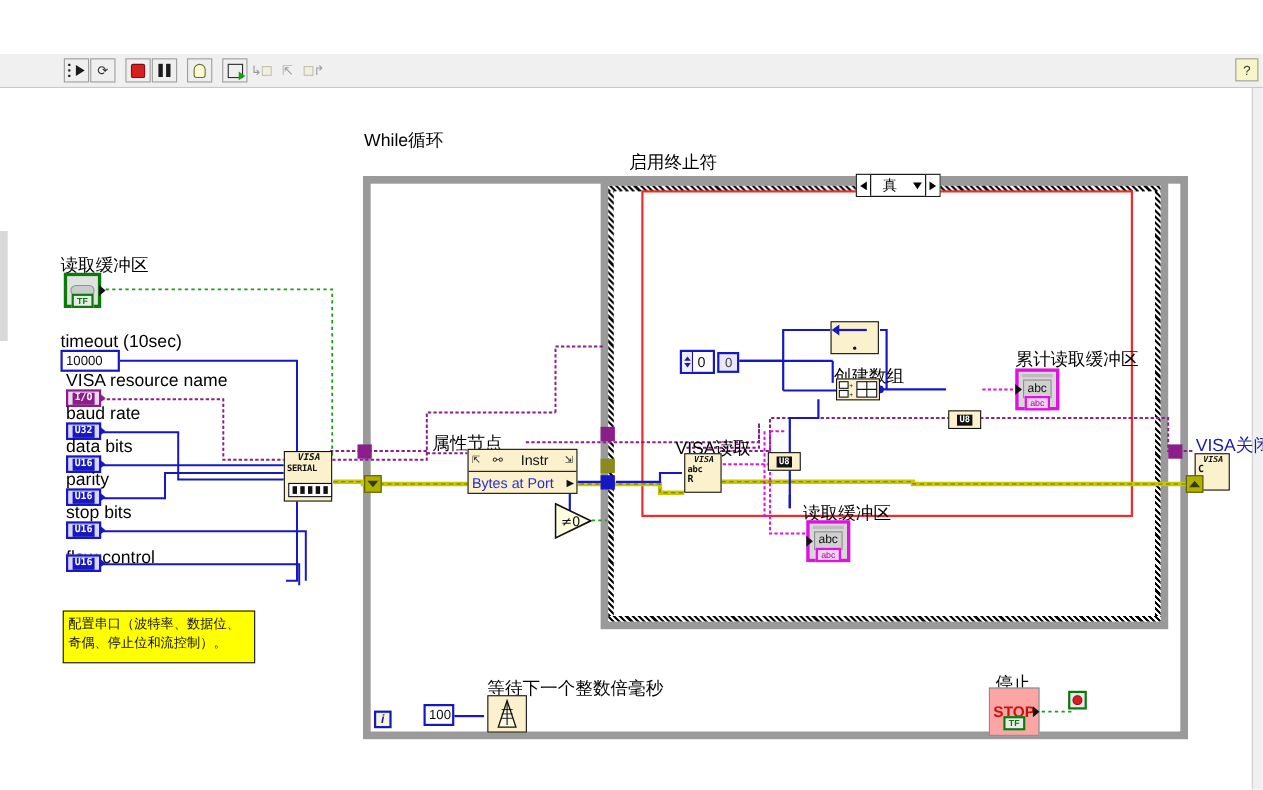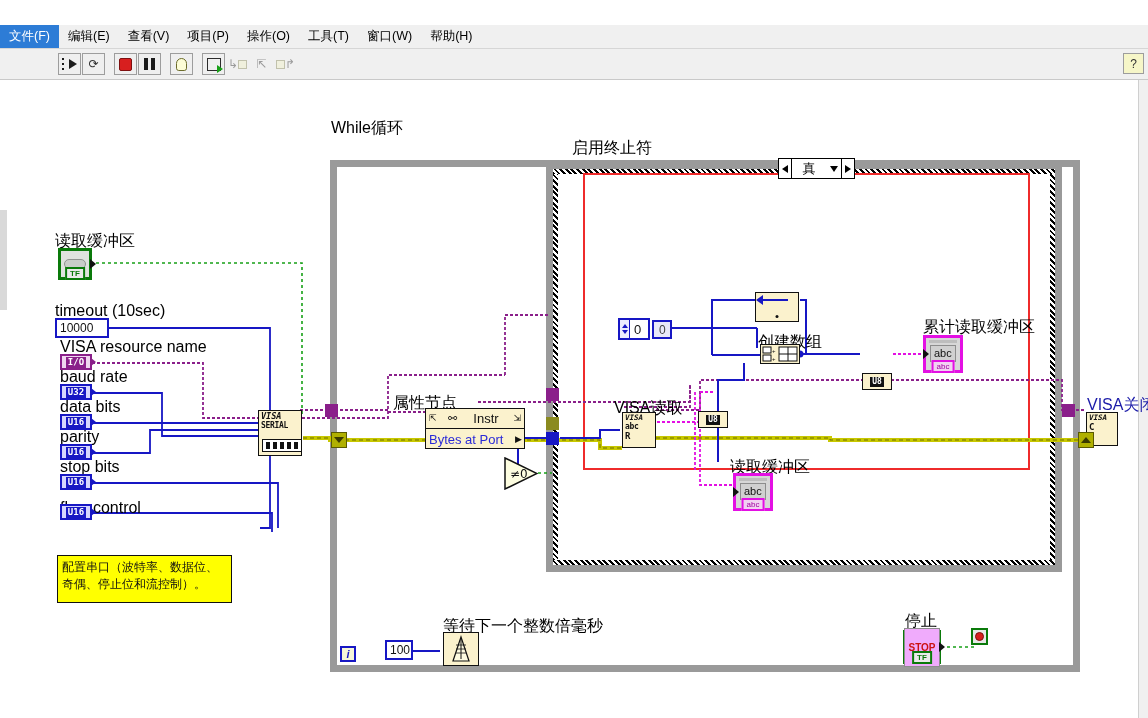--- a/index.html
+++ b/index.html
@@ -209,21 +209,21 @@
   .strind::before {
     content:""; position:absolute; left:-3px; top:50%; transform:translateY(-50%);
     width:0;height:0;border-left:6px solid #111;border-top:5px solid transparent;border-bottom:5px solid transparent;
   }
 
   
   .visanode {
     position:absolute; background:#fbf2cd; border:1.5px solid #111;
     font-family:"DejaVu Sans Mono", monospace;
   }
-  .visanode .vtxt { font-size:8.5px; font-weight:bold; color:#111; font-style:italic; padding-left:2px;}
+  .visanode .vtxt { font-size:8.5px; font-weight:bold; color:#111; font-style:italic; padding-left:2px;text-align:center;}
   .visanode .vtxt2 { font-size:8px; font-weight:bold; color:#111; padding-left:2px; letter-spacing:-.3px;}
 
   .serialgfx {
     position:absolute; left:3px; bottom:3px; width:40px; height:13px;
     background:#fff; border:1.5px solid #111;
     display:flex; align-items:center; justify-content:space-around; padding:0 2px;
   }
   .serialgfx i { display:block; width:4px; height:7px; background:#111; }
 
   
@@ -278,22 +278,22 @@
     position:absolute; background:#fbf2cd; border:1.5px solid #111;
     display:flex; align-items:center; justify-content:center;
     font-size:20px; color:#111;
   }
   
   .stopctl {
     position:absolute; border:3px solid #0a7a0a; background:#dfe3de;
     display:flex; align-items:center; justify-content:center;
   }
   .stopctl .sb {
-    background:#f0abfc; border:1px solid #8d8d8d; color:#cc1111;
-    font-size:10px; font-weight:bold; padding:13px 3px; font-family:"Liberation Sans",sans-serif;
+    background:#fca5a5; border:1px solid #8d8d8d; color:#cc1111;
+    font-size:14px; font-weight:bold; padding:13px 3px; font-family:"Liberation Sans",sans-serif;
   }
   .stopctl .tftag {
     position:absolute; bottom:-3px; left:50%; transform:translateX(-50%);
     background:#eaeaea; border:2px solid #0a7a0a; font-size:8px; font-weight:bold;
     color:#0a7a0a; padding:0 3px; line-height:9px;
   }
   .stopctl::after{
     content:""; position:absolute; right:-7px; top:50%; transform:translateY(-50%);
     width:0;height:0;border-left:6px solid #111;border-top:5px solid transparent;border-bottom:5px solid transparent;
   }
@@ -342,30 +342,20 @@
 
   
   .wires { position:absolute; left:0; top:0; width:1148px; height:638px; pointer-events:none; }
 </style>
 </head>
 <body>
 
 <div id="app">
 
 
-  <div class="menubar">
-    <div class="menu-item active">文件(F)</div>
-    <div class="menu-item">编辑(E)</div>
-    <div class="menu-item">查看(V)</div>
-    <div class="menu-item">项目(P)</div>
-    <div class="menu-item">操作(O)</div>
-    <div class="menu-item">工具(T)</div>
-    <div class="menu-item">窗口(W)</div>
-    <div class="menu-item">帮助(H)</div>
-  </div>
 
   <div class="toolbar">
     <div class="tb-group" style="left:58px;">
       <div class="tb-btn">
           <span class="run-dots"></span>
           <span class="run-arrow"></span>
         </div>
       <div class="tb-btn">⟳</div>
       <span class="tb-sep"></span>
       <div class="tb-btn">

